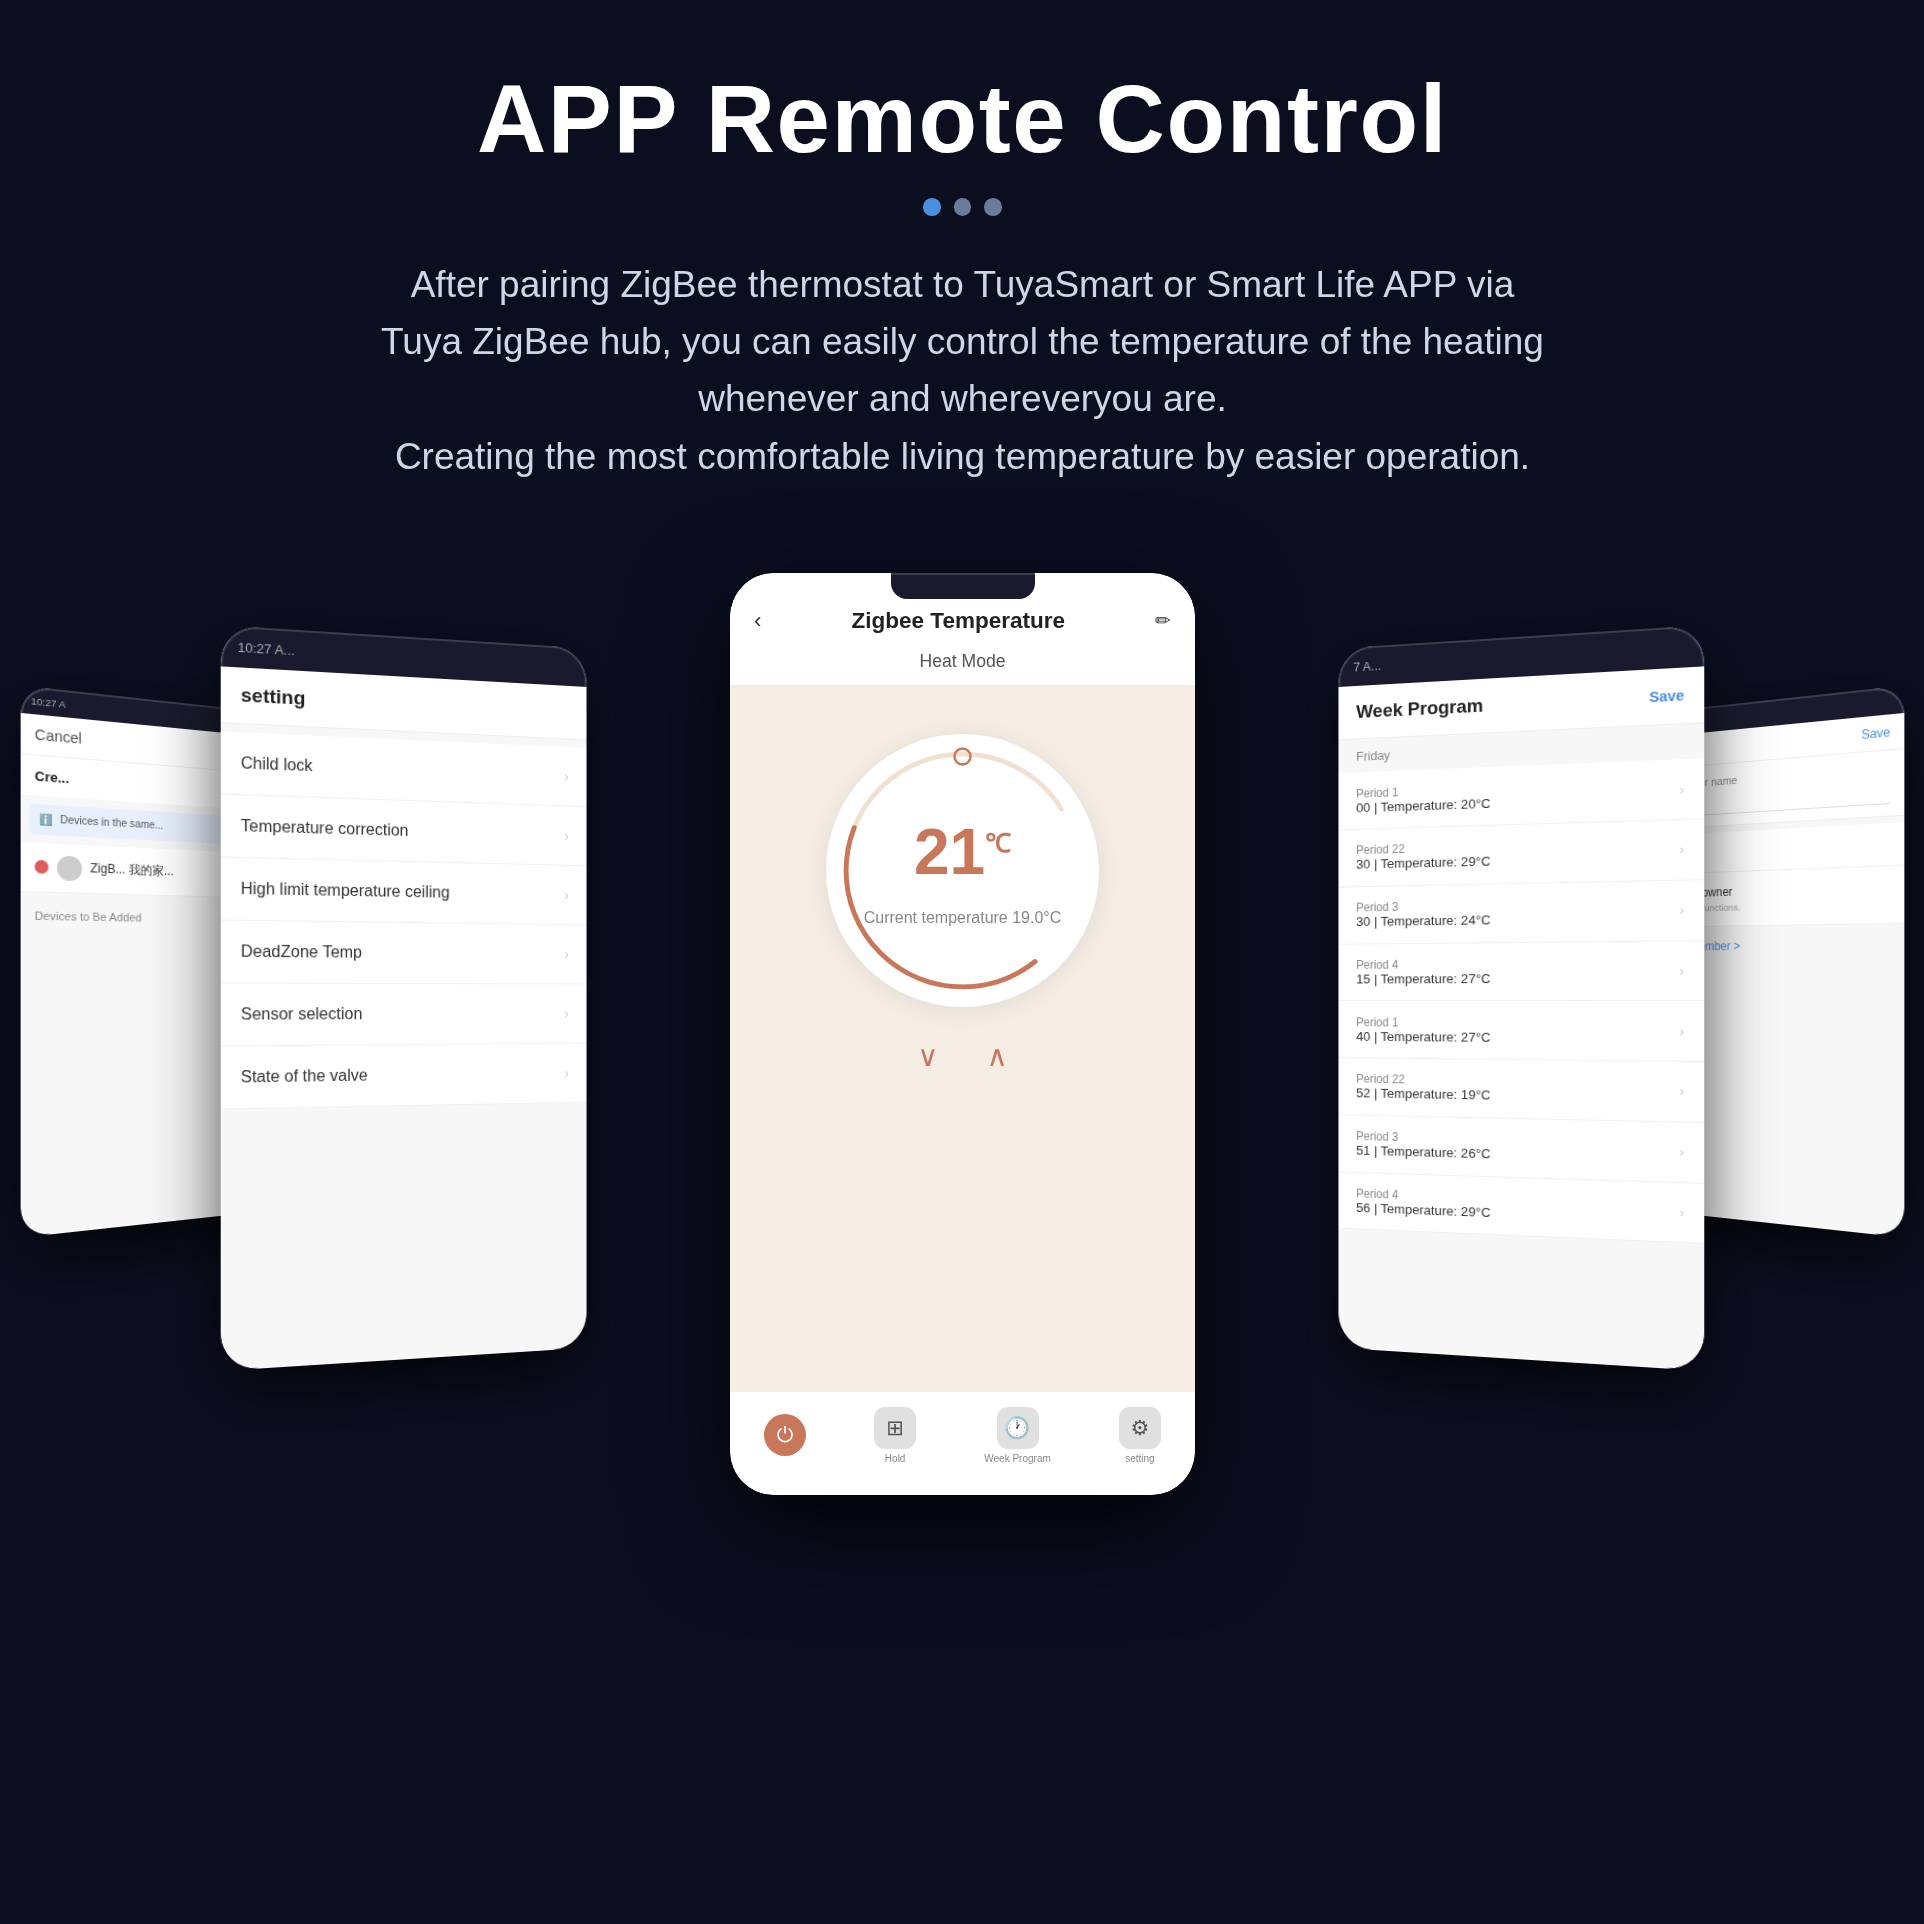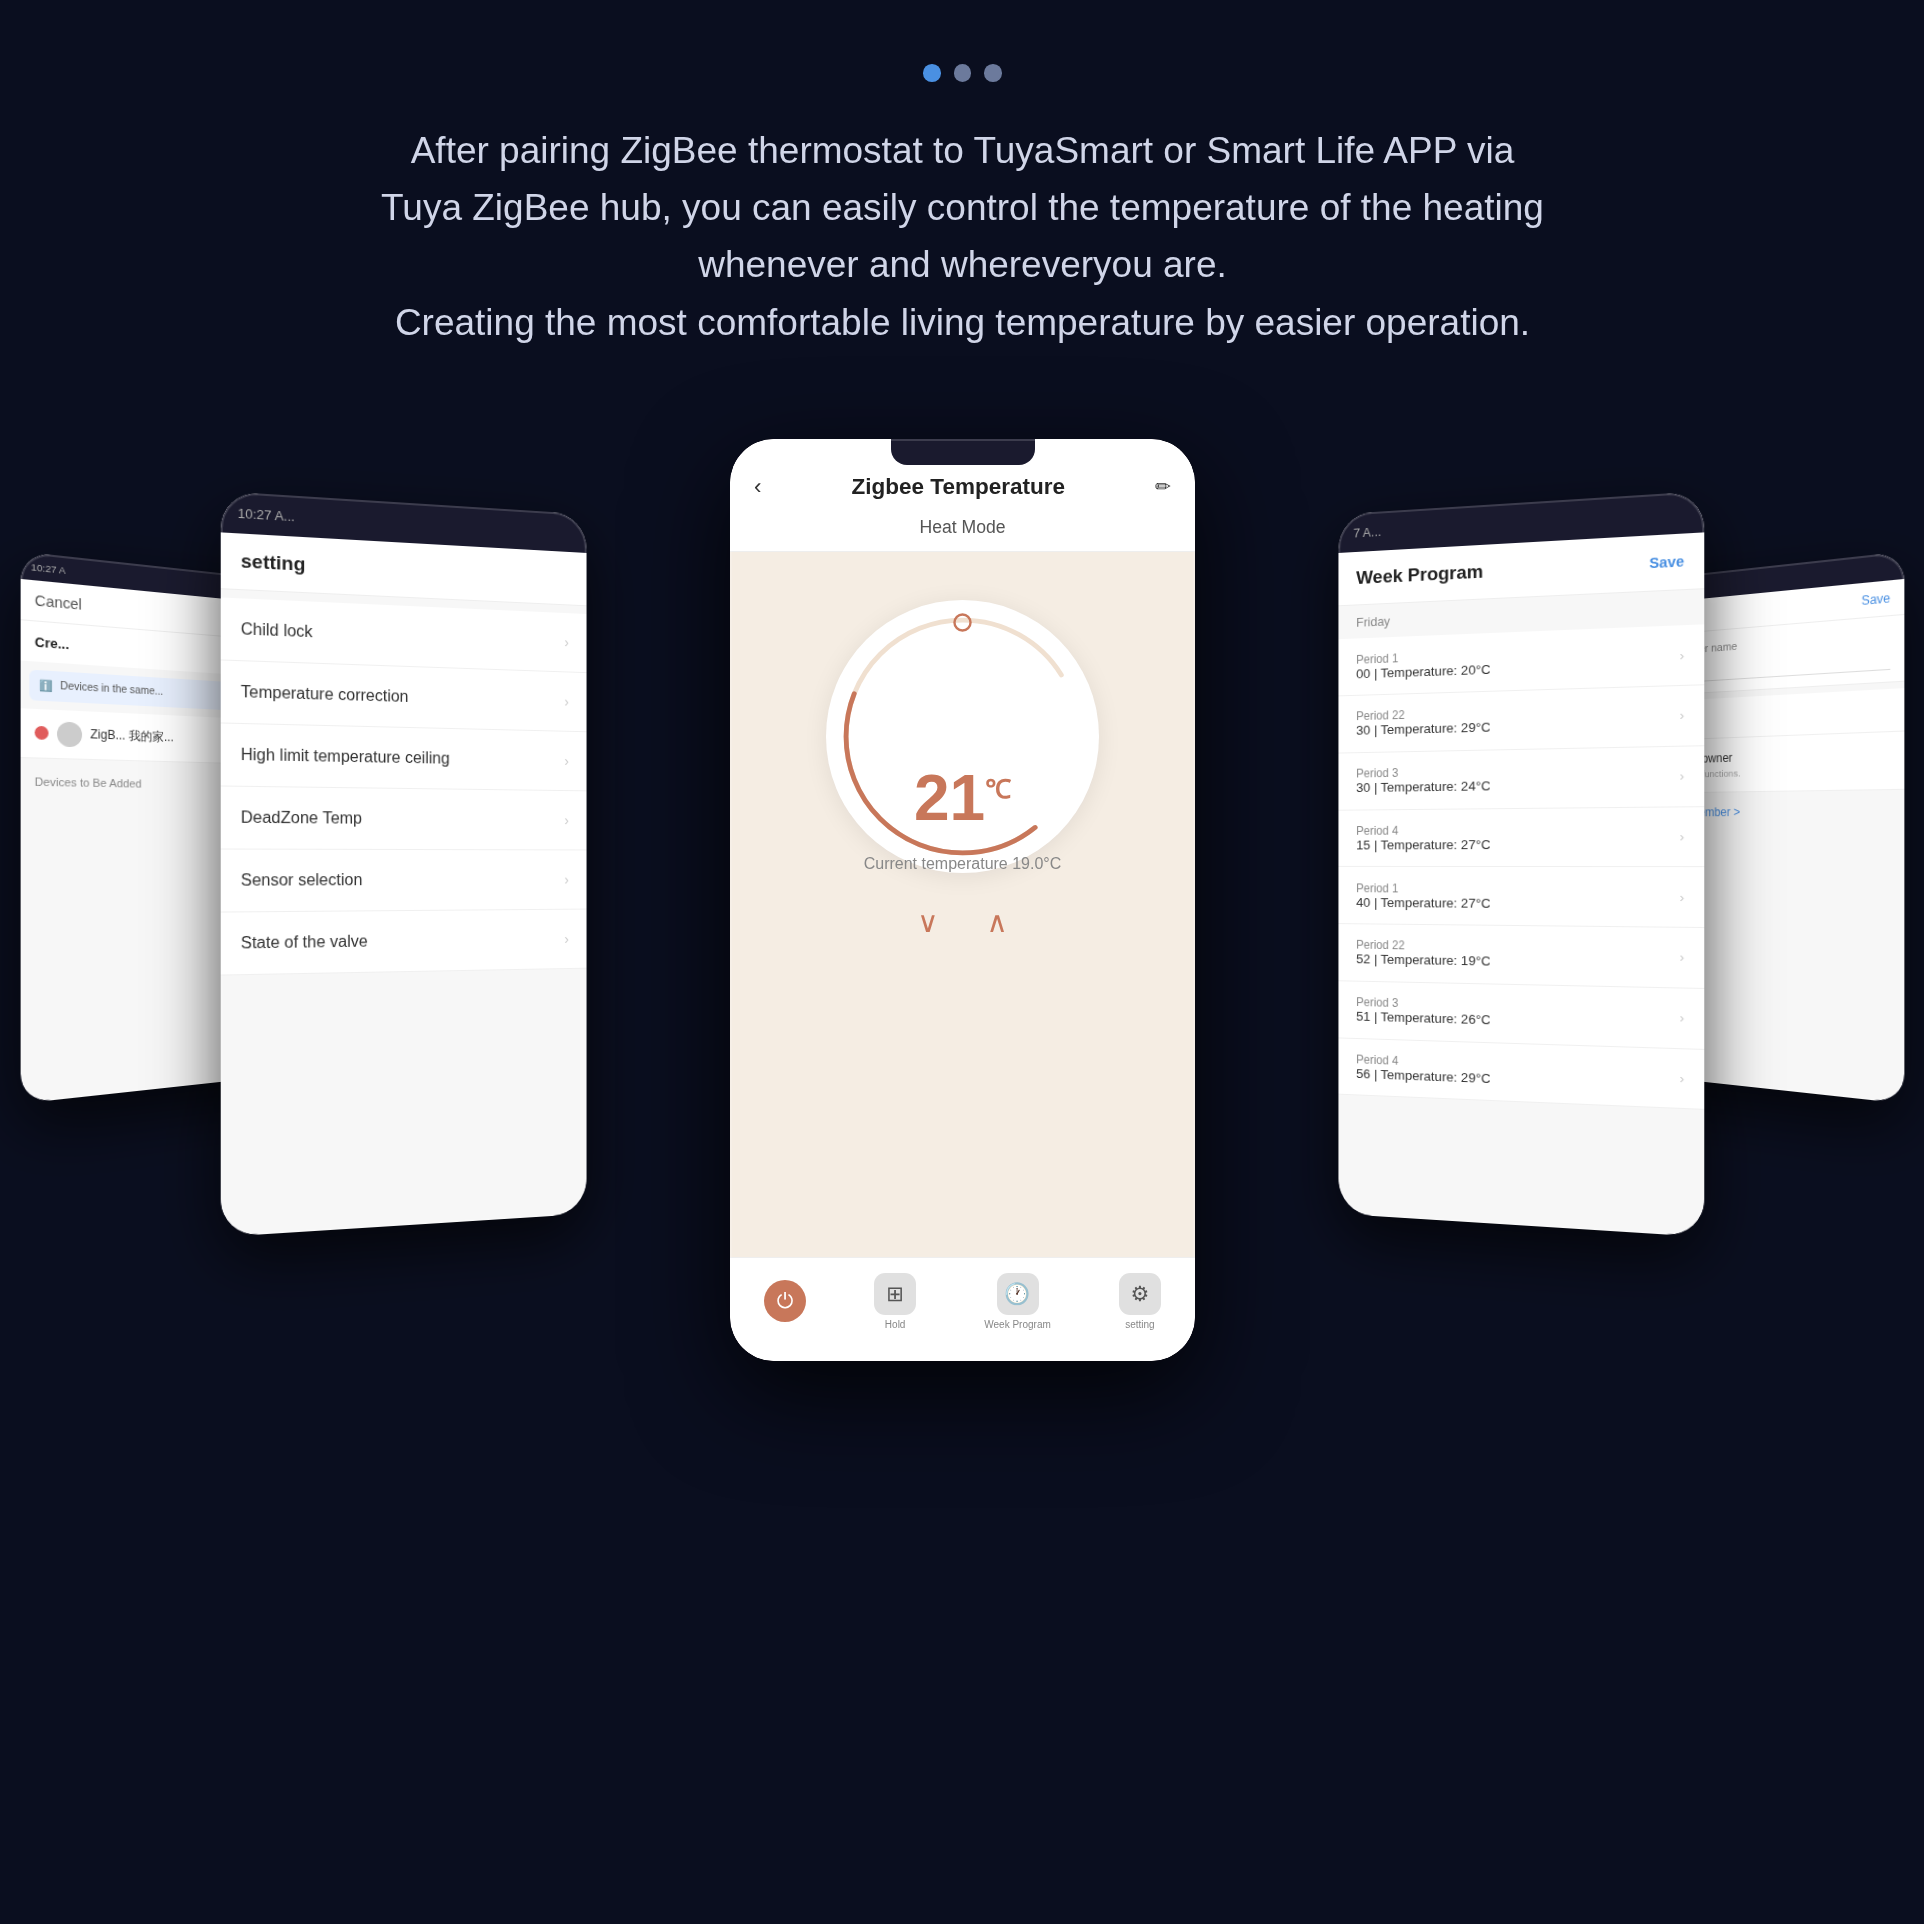--- a/index.html
+++ b/index.html
@@ -192,21 +192,21 @@
       align-items: center;
       padding: 48px 0 32px;
       flex: 1;
     }
     .thermo-circle-outer {
       width: 273px;
       height: 273px;
       border-radius: 50%;
       background: #ffffff;
       display: flex;
-      align-items: flex-end;
+      align-items: center;
       justify-content: center;
       position: relative;
       box-shadow: 0 3.2px 24px rgba(0,0,0,0.08);
     }
 
     
     .thermo-svg {
       position: absolute;
       top: 0; left: 0;
       width: 100%; height: 100%;
@@ -494,20 +494,21 @@
       border-radius: inherit;
       border: 2.4px solid rgba(255,255,255,0.15);
       pointer-events: none;
       z-index: 10;
     }
   </style>
 </head>
 <body>
 
 <div class="header">
+  <h1>APP Remote Control</h1>
   <div class="dots">
     <div class="dot active"></div>
     <div class="dot inactive"></div>
     <div class="dot inactive"></div>
   </div>
   <p>After pairing ZigBee thermostat to TuyaSmart or Smart Life APP via<br>
     Tuya ZigBee hub, you can easily control the temperature of the heating<br>
     whenever and whereveryou are.<br>
     Creating the most comfortable living temperature by easier operation.</p>
 </div>

